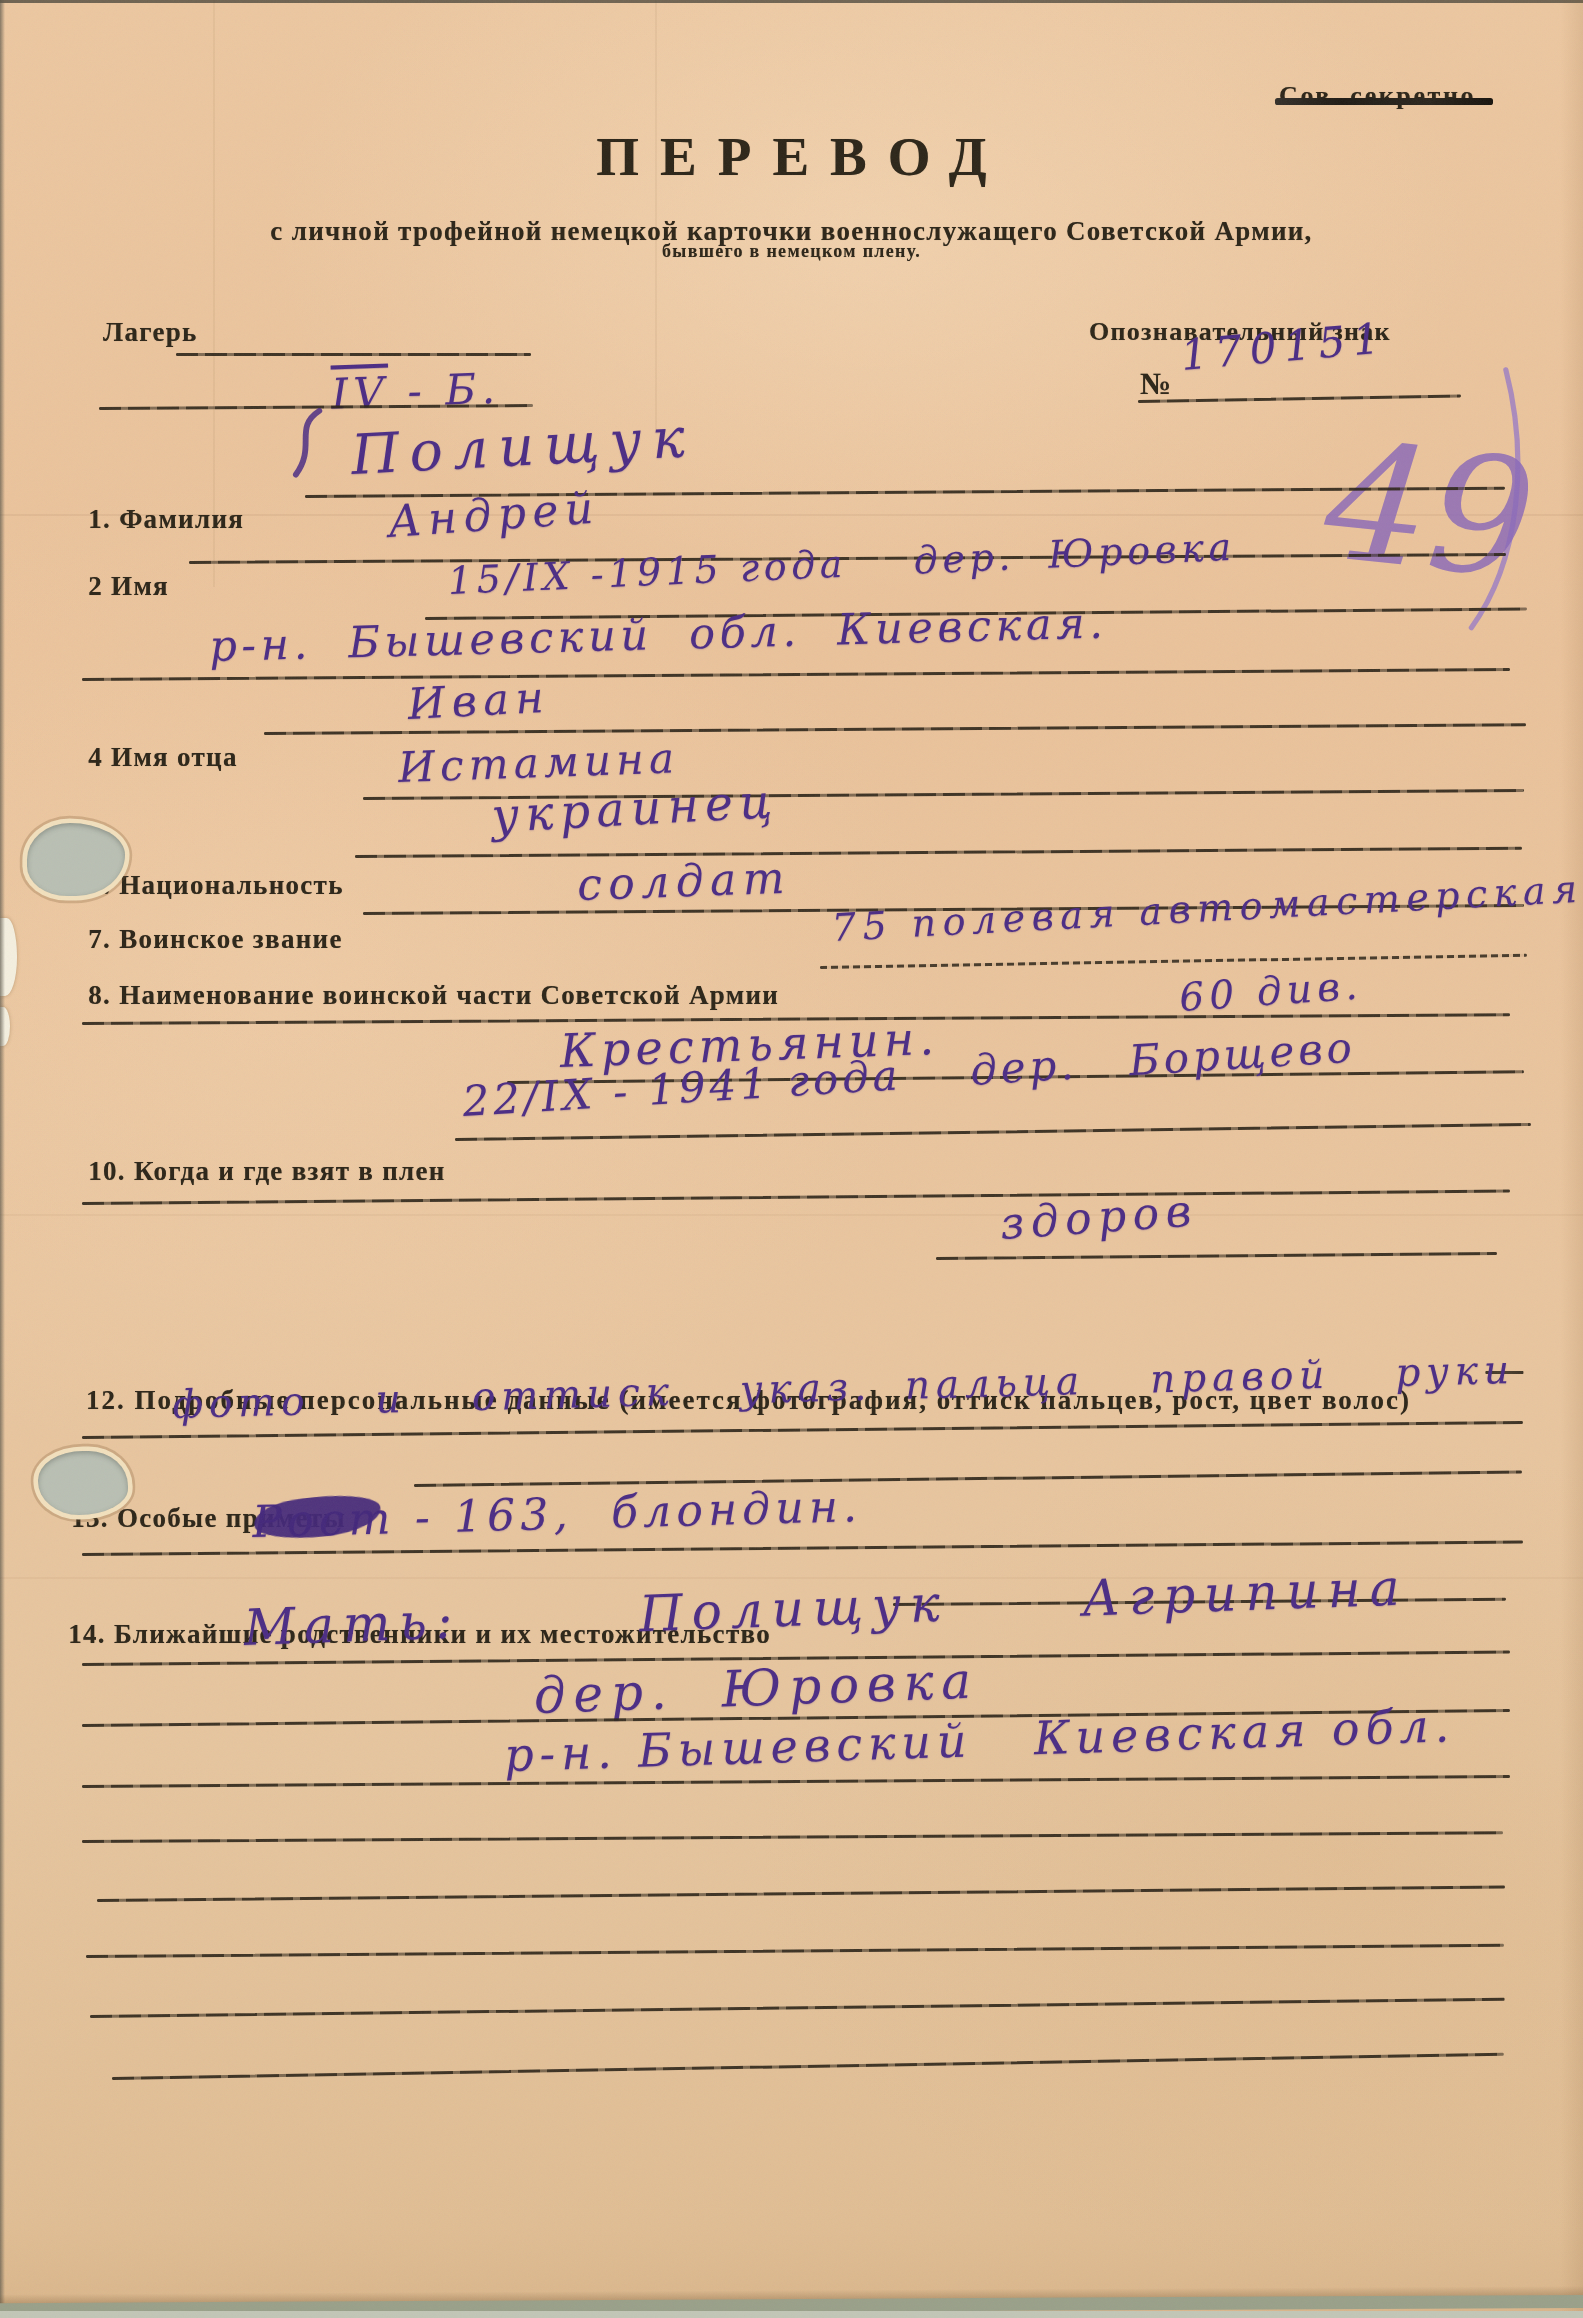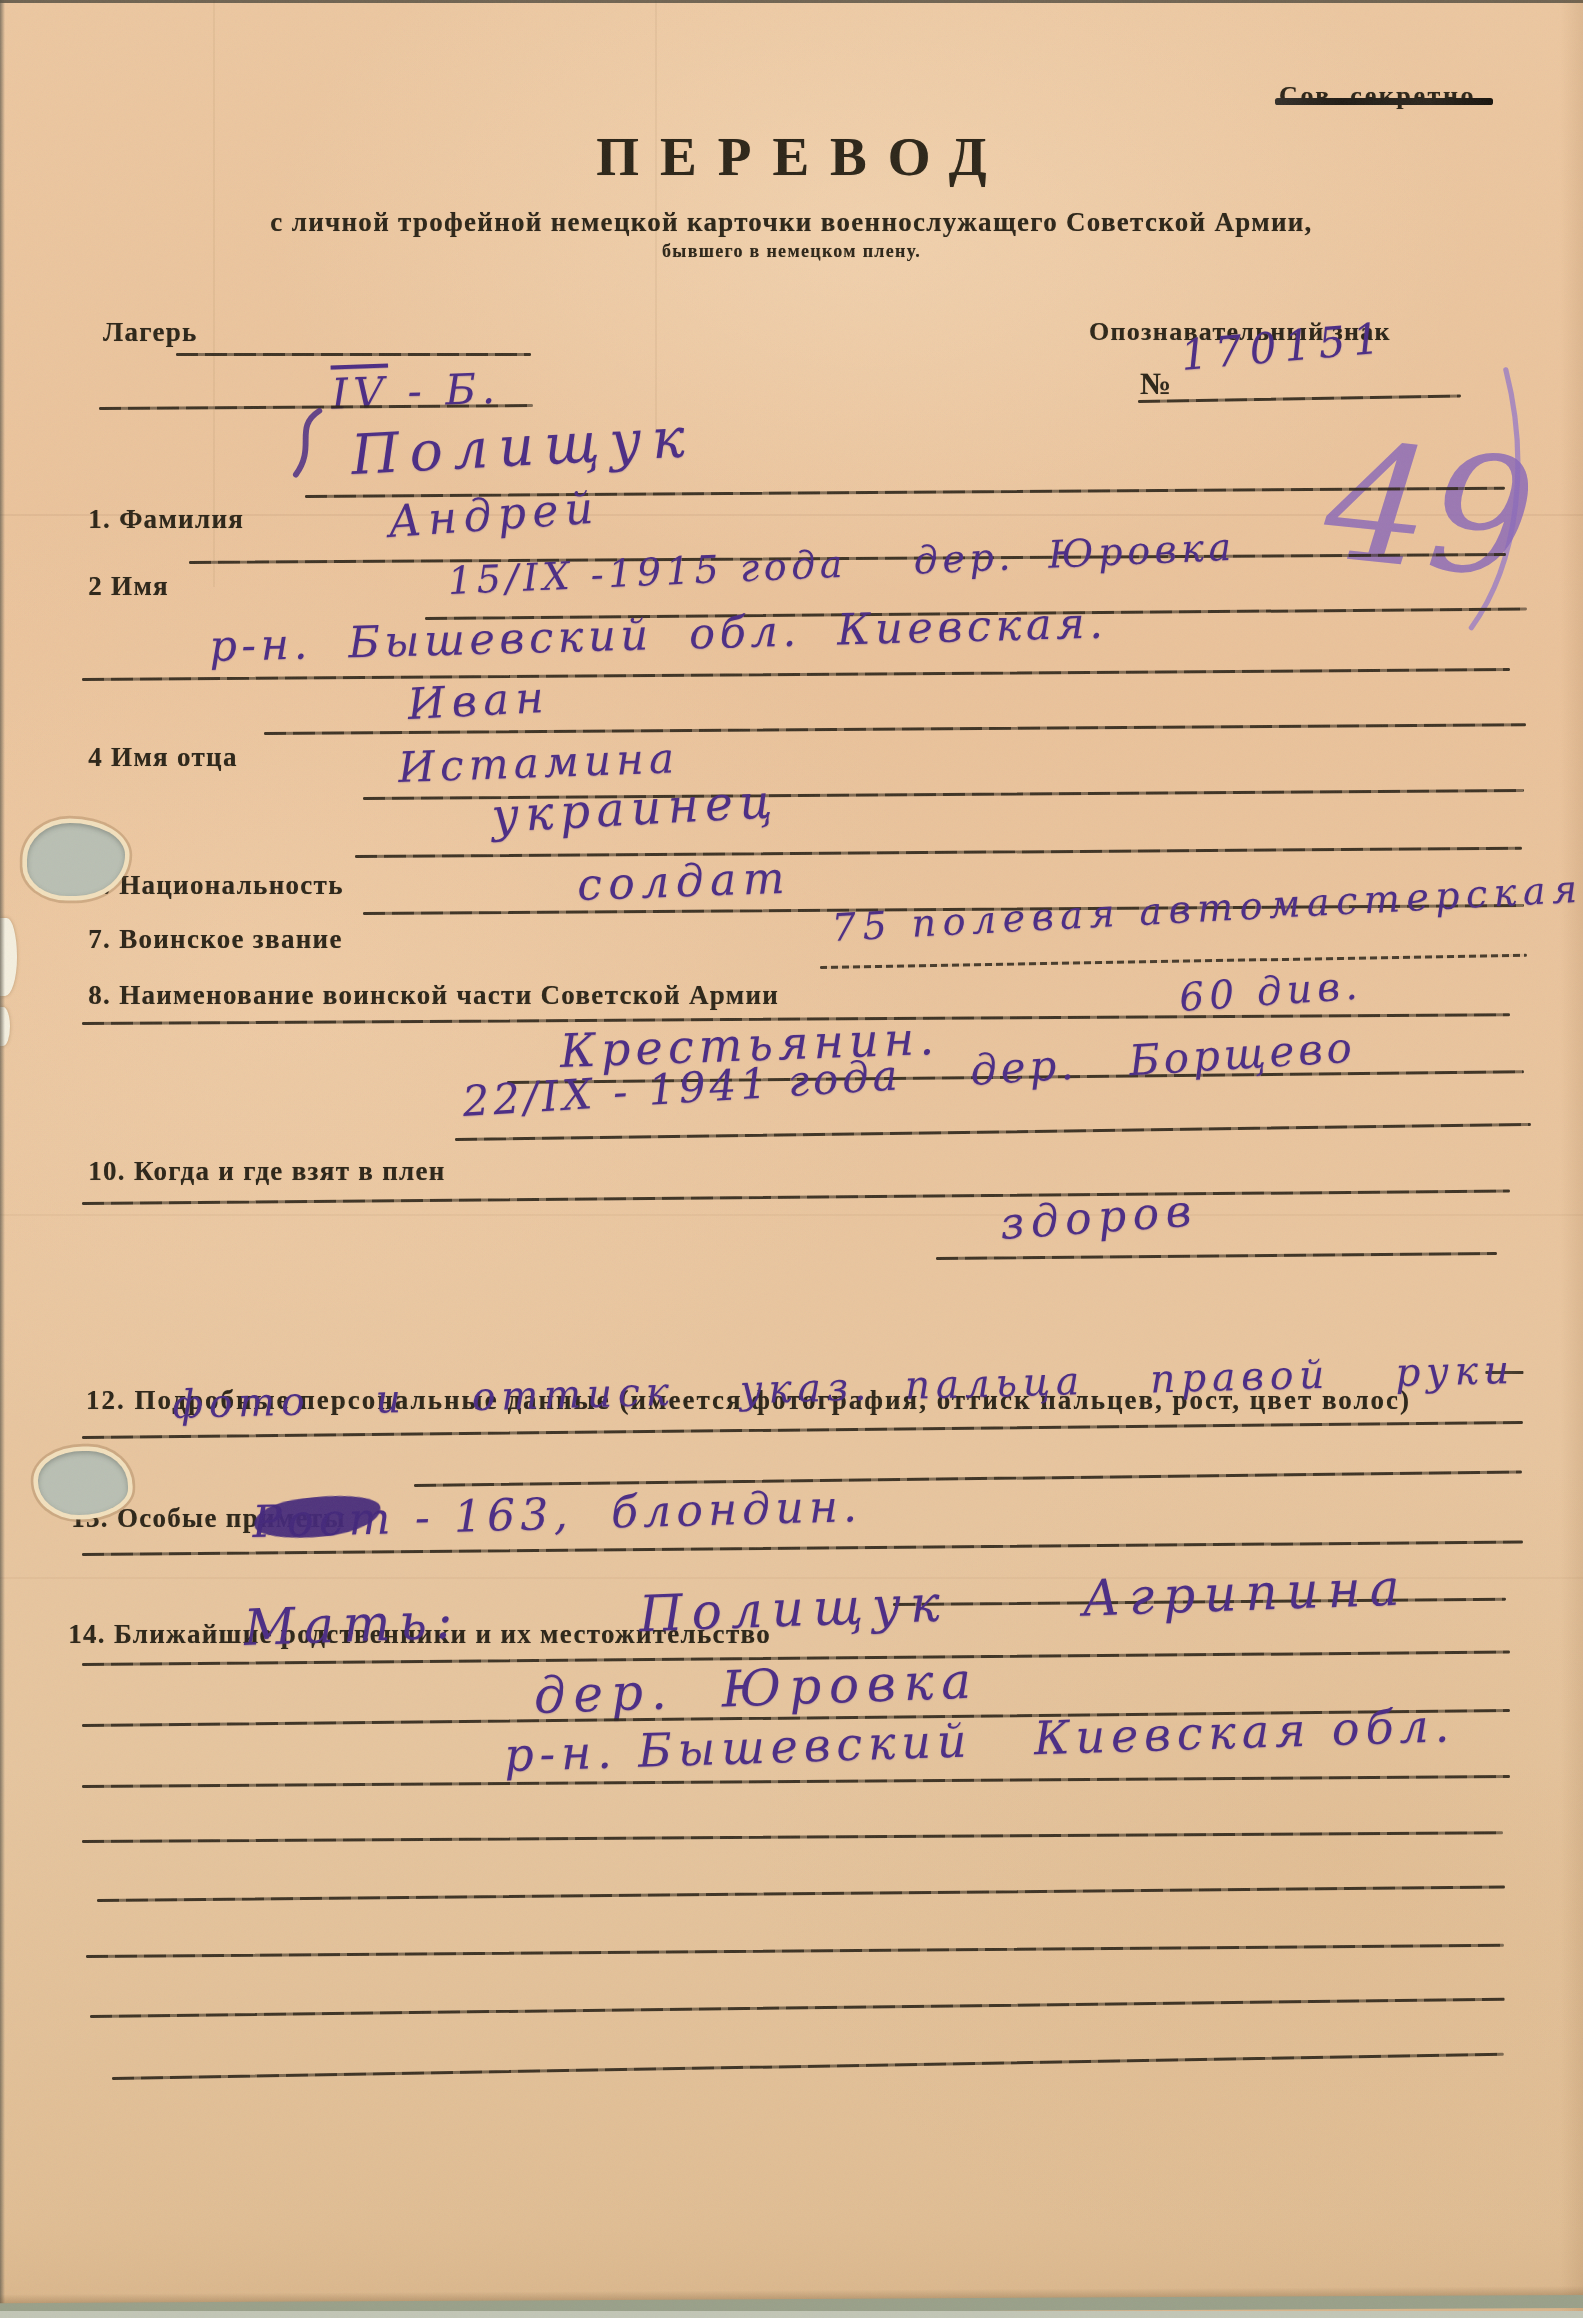--- a/index.html
+++ b/index.html
@@ -39,21 +39,21 @@
   <div class="crease abs" style="left:213px;top:0;width:2px;height:587px;background:rgba(120,80,45,.07);"></div>
   <div class="crease abs" style="left:655px;top:0;width:2px;height:430px;background:rgba(120,80,45,.07);"></div>
   <div class="crease abs" style="left:0;top:514px;width:1583px;height:2px;background:rgba(120,80,45,.08);"></div>
   <div class="crease abs" style="left:0;top:1214px;width:1583px;height:2px;background:rgba(120,80,45,.06);"></div>
   <div class="crease abs" style="left:0;top:1577px;width:1583px;height:2px;background:rgba(120,80,45,.05);"></div>
 
   <div class="abs printed" style="left:1279px;top:42px;font-size:26px;letter-spacing:2.6px;margin-top:39px;">Сов. секретно</div>
   <div class="abs" style="left:1275px;top:98px;width:218px;height:6.5px;border-radius:2.6px;background:linear-gradient(90deg,#35302a,#1f1b14 30%,#2b261e 70%,#16120c);"></div>
 
   <div class="abs printed center" style="top:125px;font-size:55px;letter-spacing:21px;text-indent:21px;">ПЕРЕВОД</div>
-  <div class="abs printed center" style="top:207px;font-size:27px;letter-spacing:1.3px;">с личной трофейной немецкой карточки военнослужащего Советской Армии,</div>
+  <div class="abs printed center" style="top:216px;font-size:27px;letter-spacing:1.3px;">с личной трофейной немецкой карточки военнослужащего Советской Армии,</div>
   <div class="abs printed center" style="top:241px;font-size:18px;letter-spacing:1.3px;">бывшего в немецком плену.</div>
 
   <div class="abs printed" style="left:103px;top:317px;font-size:27px;">Лагерь</div>
   <div class="rule rough" style="left:176px;top:353px;width:355px;"></div>
   <div class="abs hw" style="left:260px;top:323px;font-size:42px;letter-spacing:5.2px;transform:rotate(-2deg);">
     <span class="ovl">IV</span><span> - Б.</span>
   </div>
   <div class="rule rough" style="left:99px;top:407px;width:434px;transform:rotate(-0.4deg);"></div>
   <svg class="abs" style="left:279px;top:408px;" width="52" height="72" viewBox="0 0 80 110">
     <path d="M62,4 C22,30 58,58 26,102" stroke="#4b2c84" stroke-width="9" fill="none" stroke-linecap="round" opacity=".85"></path>

